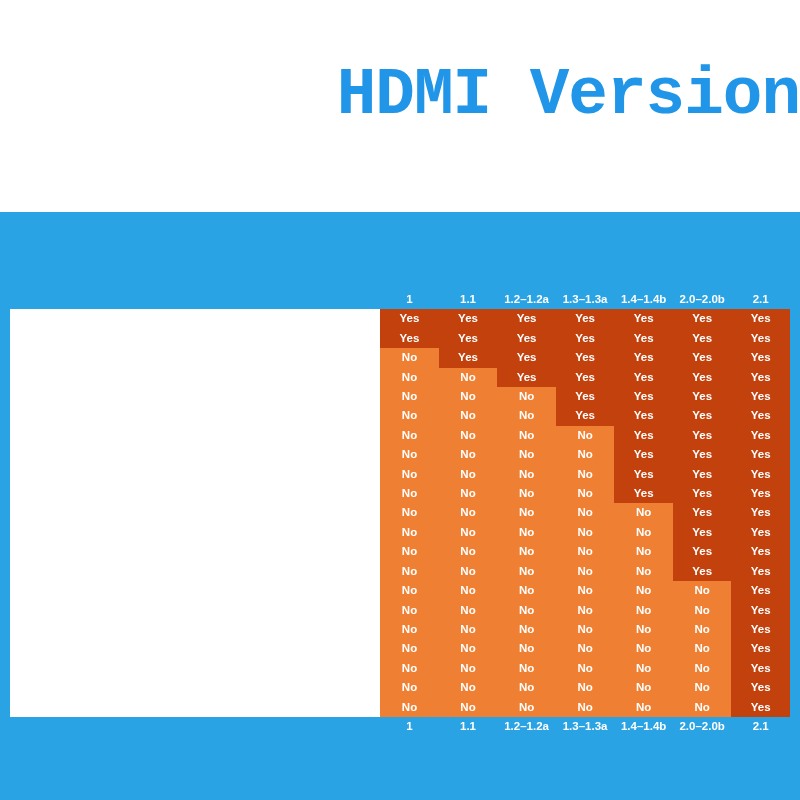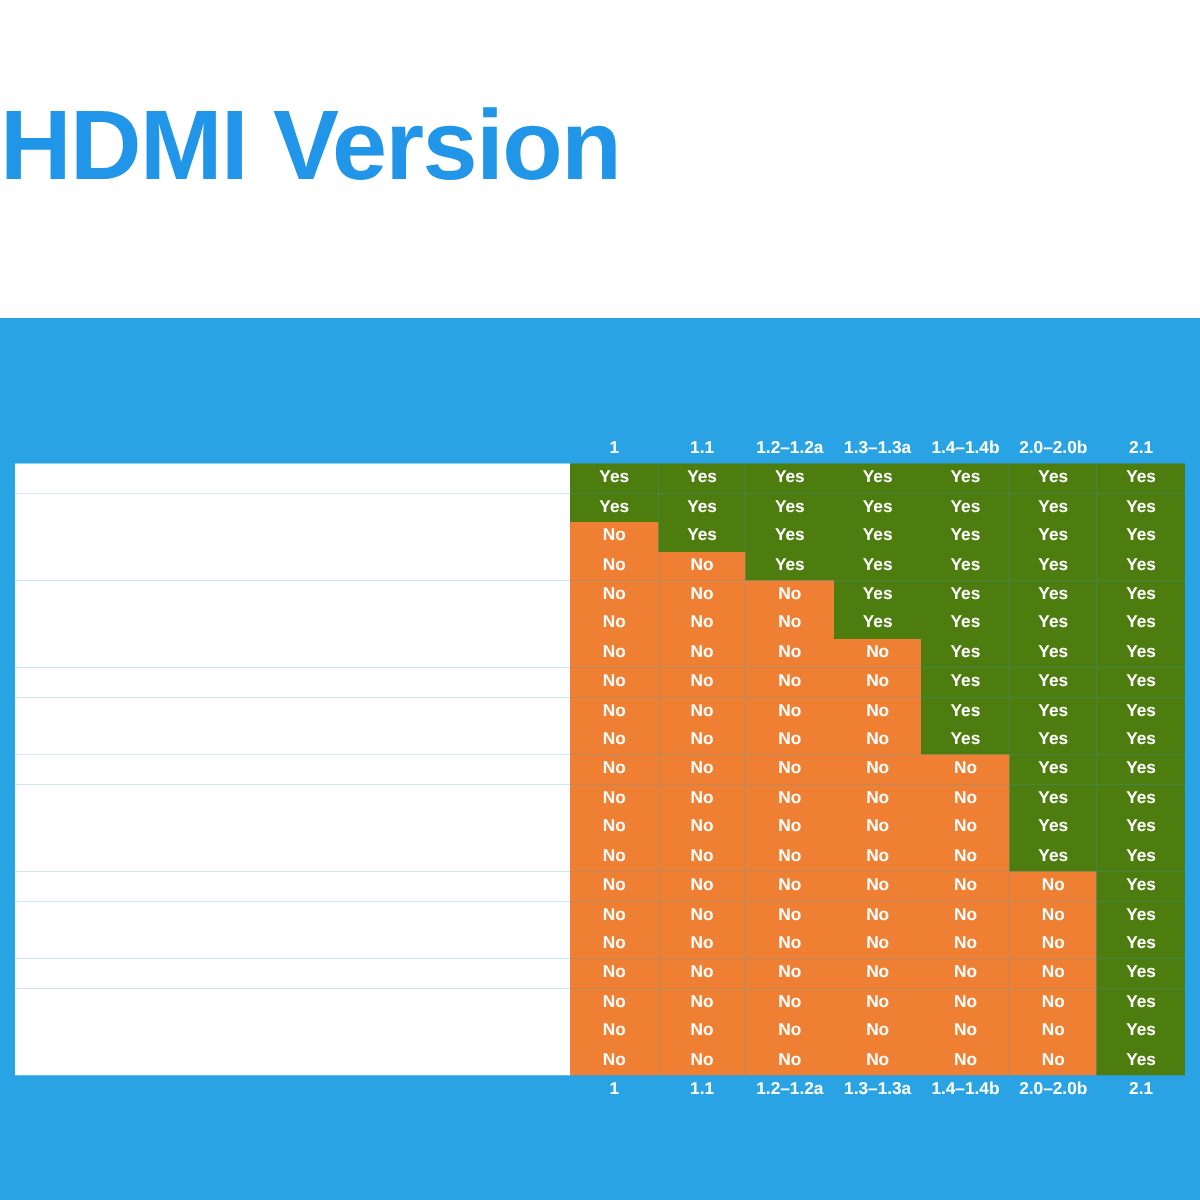--- a/index.html
+++ b/index.html
@@ -18,26 +18,26 @@
     width: 800px;
     height: 800px;
     position: relative;
     background: #ffffff;
   }
   .title {
     position: absolute;
     top: 58px;
     left: 0;
     width: 800px;
-    text-align: left;
+    text-align: right;
     font-size: 66px;
     font-weight: bold;
     color: #2196e8;
     letter-spacing: -1px;
-    font-family: Liberation Sans, sans-serif;
+    font-family: Liberation Mono, monospace;
   }
   .blueband {
     position: absolute;
     top: 212px;
     left: 0;
     width: 800px;
     height: 588px;
     background: #29a3e3;
   }
   .tablewrap {
@@ -78,21 +78,21 @@
   td.feature {
     text-align: left;
     color: #1d1d1b;
     font-weight: normal;
     font-size: 12.4px;
     background: #ffffff;
     padding-left: 6px;
     white-space: nowrap;
   }
   td.yes {
-    background: #4d7c0f;
+    background: #c2410c;
     color: #1d1d1b;
     font-weight: normal;
     font-size: 11.5px;
   }
   td.no {
     background: #ef8033;
     color: #ffffff;
     font-weight: normal;
     font-size: 11.5px;
   }

